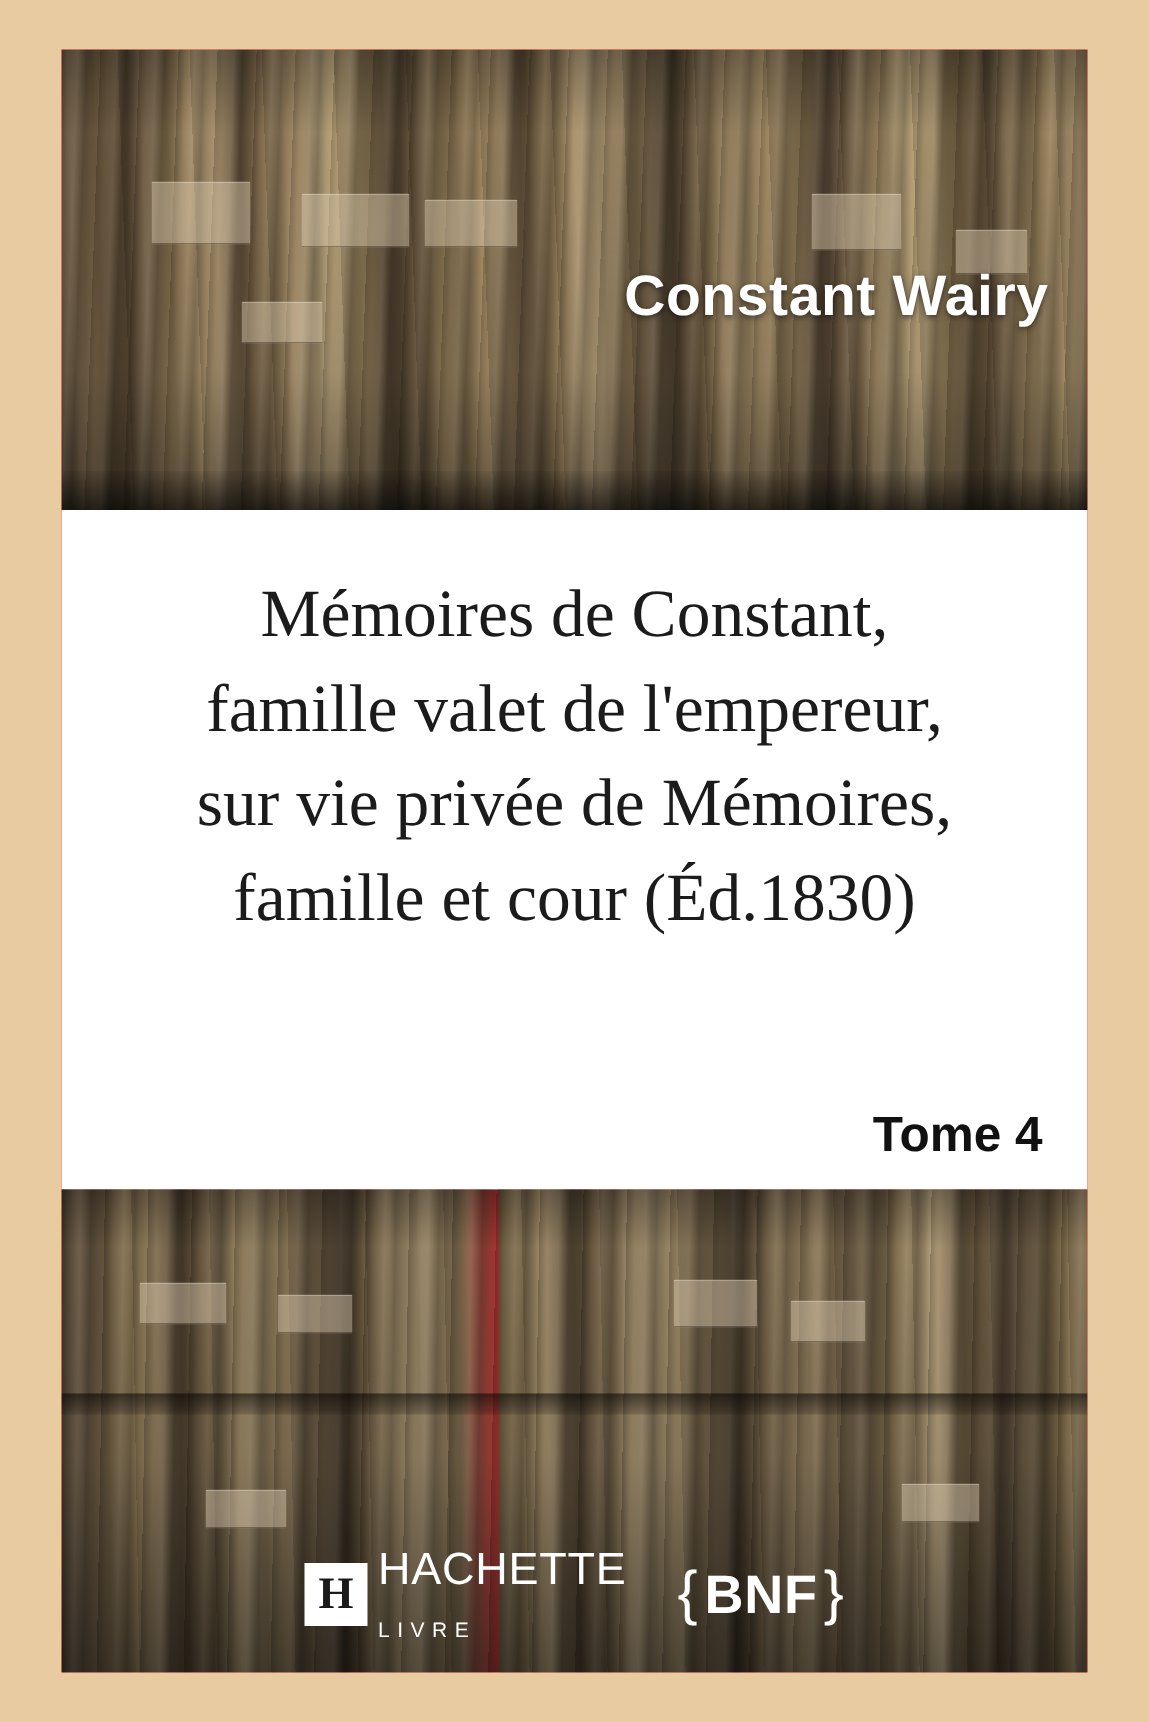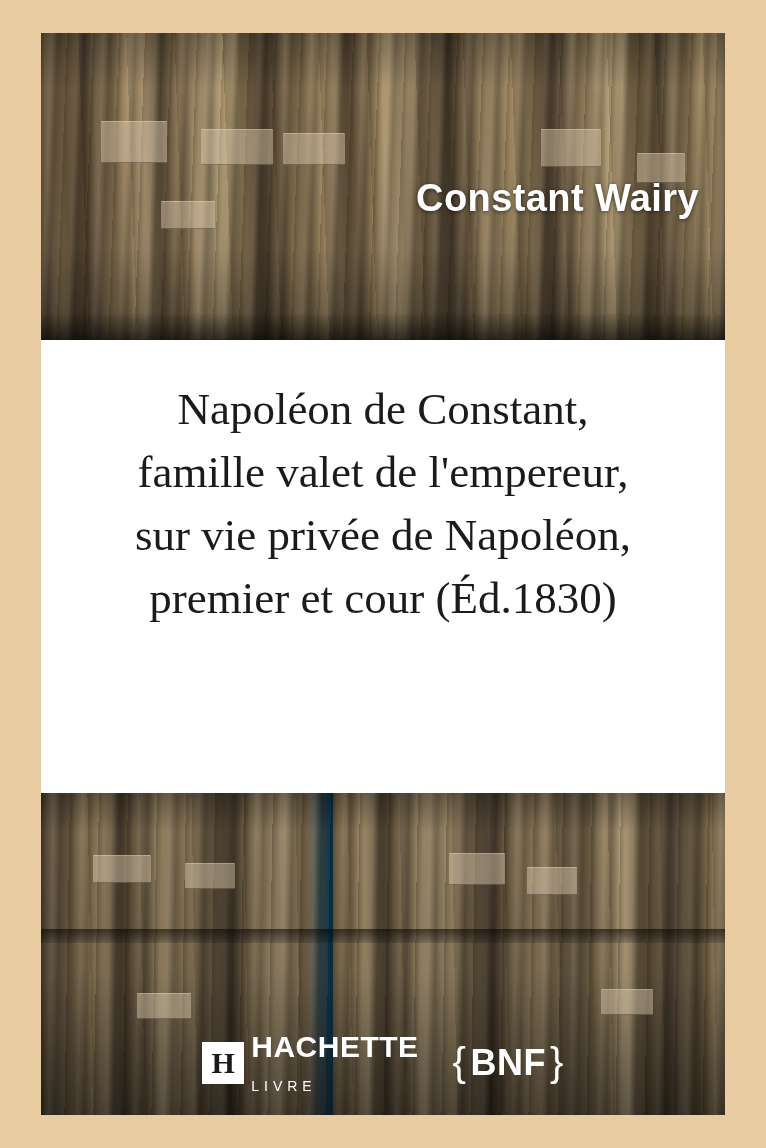--- a/index.html
+++ b/index.html
@@ -23,21 +23,21 @@
     background: #e9cba2;
   }
 
   
   .cover {
     position: absolute;
     left: 41px;
     top: 33px;
     width: 684px;
     height: 1082px;
-    background: #0c4a6e;
+    background: #ef4444;
     overflow: hidden;
   }
 
   
   .photo-top {
     position: absolute;
     left: 0;
     top: 0;
     width: 684px;
     height: 307px;
@@ -190,21 +190,21 @@
     font-weight: bold;
     color: #1a1a1a;
     line-height: 1;
   }
   .hachette .words {
     color: #ffffff;
     line-height: 1.02;
   }
   .hachette .w1 {
     font-family: "Liberation Sans", sans-serif;
-    font-weight: bold;
+    font-weight: normal;
     font-size: 30px;
     letter-spacing: 0.5px;
     display: block;
   }
   .hachette .w2 {
     font-family: "Liberation Sans", sans-serif;
     font-size: 14px;
     letter-spacing: 5px;
     display: block;
     margin-top: 16px;
@@ -238,26 +238,27 @@
       <div class="spine-label" style="left:120px; top:168px; width:54px; height:26px;"></div>
       <div class="spine-label" style="left:500px; top:96px;  width:60px; height:36px;"></div>
       <div class="spine-label" style="left:596px; top:120px; width:48px; height:28px;"></div>
       <div class="shelfedge"></div>
     </div>
 
     <div class="title-block">
       <div class="author">Constant Wairy</div>
 
       <div class="title">
-        <div>Napoléon de Constant,</div>
+        <div>Mémoires de Constant,</div>
         <div>famille valet de l'empereur,</div>
-        <div>sur vie privée de Napoléon,</div>
-        <div>premier et cour (Éd.1830)</div>
+        <div>sur vie privée de Mémoires,</div>
+        <div>famille et cour (Éd.1830)</div>
       </div>
 
+      <div class="tome">Tome 4</div>
     </div>
 
     <div class="photo-bottom">
       <div class="grain"></div>
       <div class="shelf-line" style="top:136px;"></div>
       <div class="spine-label" style="left:52px;  top:62px;  width:58px; height:26px;"></div>
       <div class="spine-label" style="left:144px; top:70px;  width:50px; height:24px;"></div>
       <div class="spine-label" style="left:408px; top:60px;  width:56px; height:30px;"></div>
       <div class="spine-label" style="left:486px; top:74px;  width:50px; height:26px;"></div>
       <div class="spine-label" style="left:96px;  top:200px; width:54px; height:24px;"></div>

